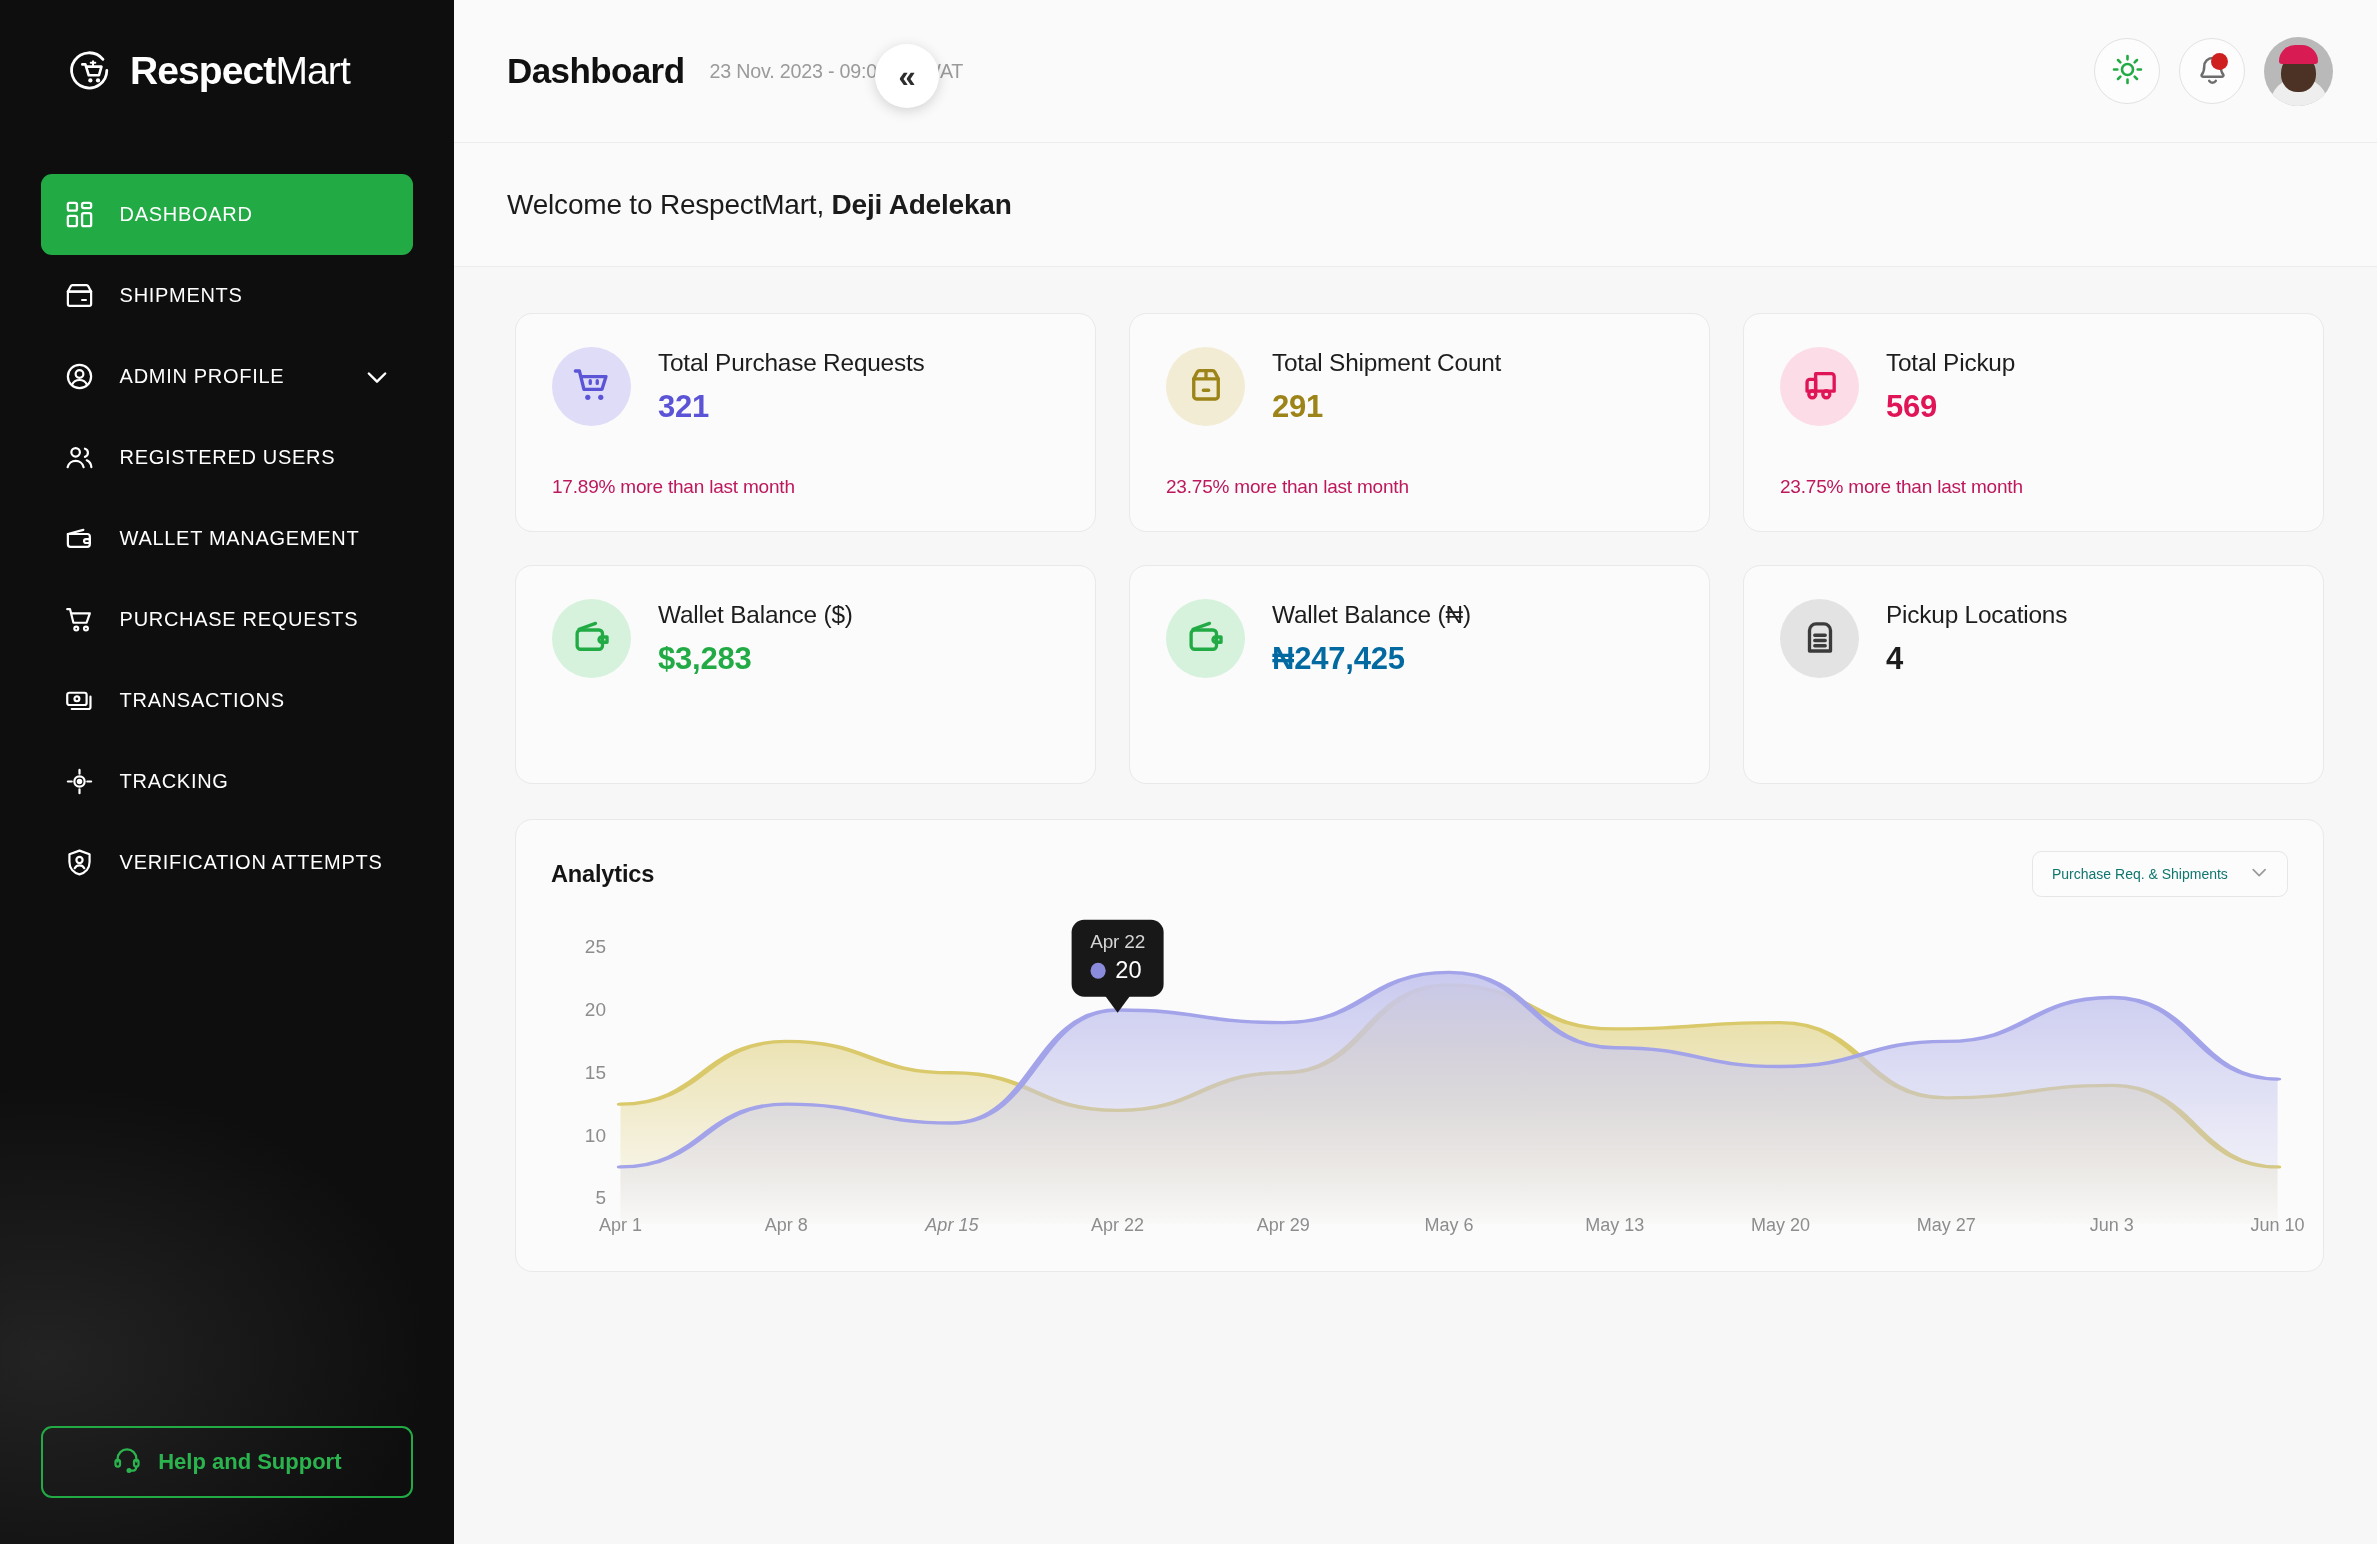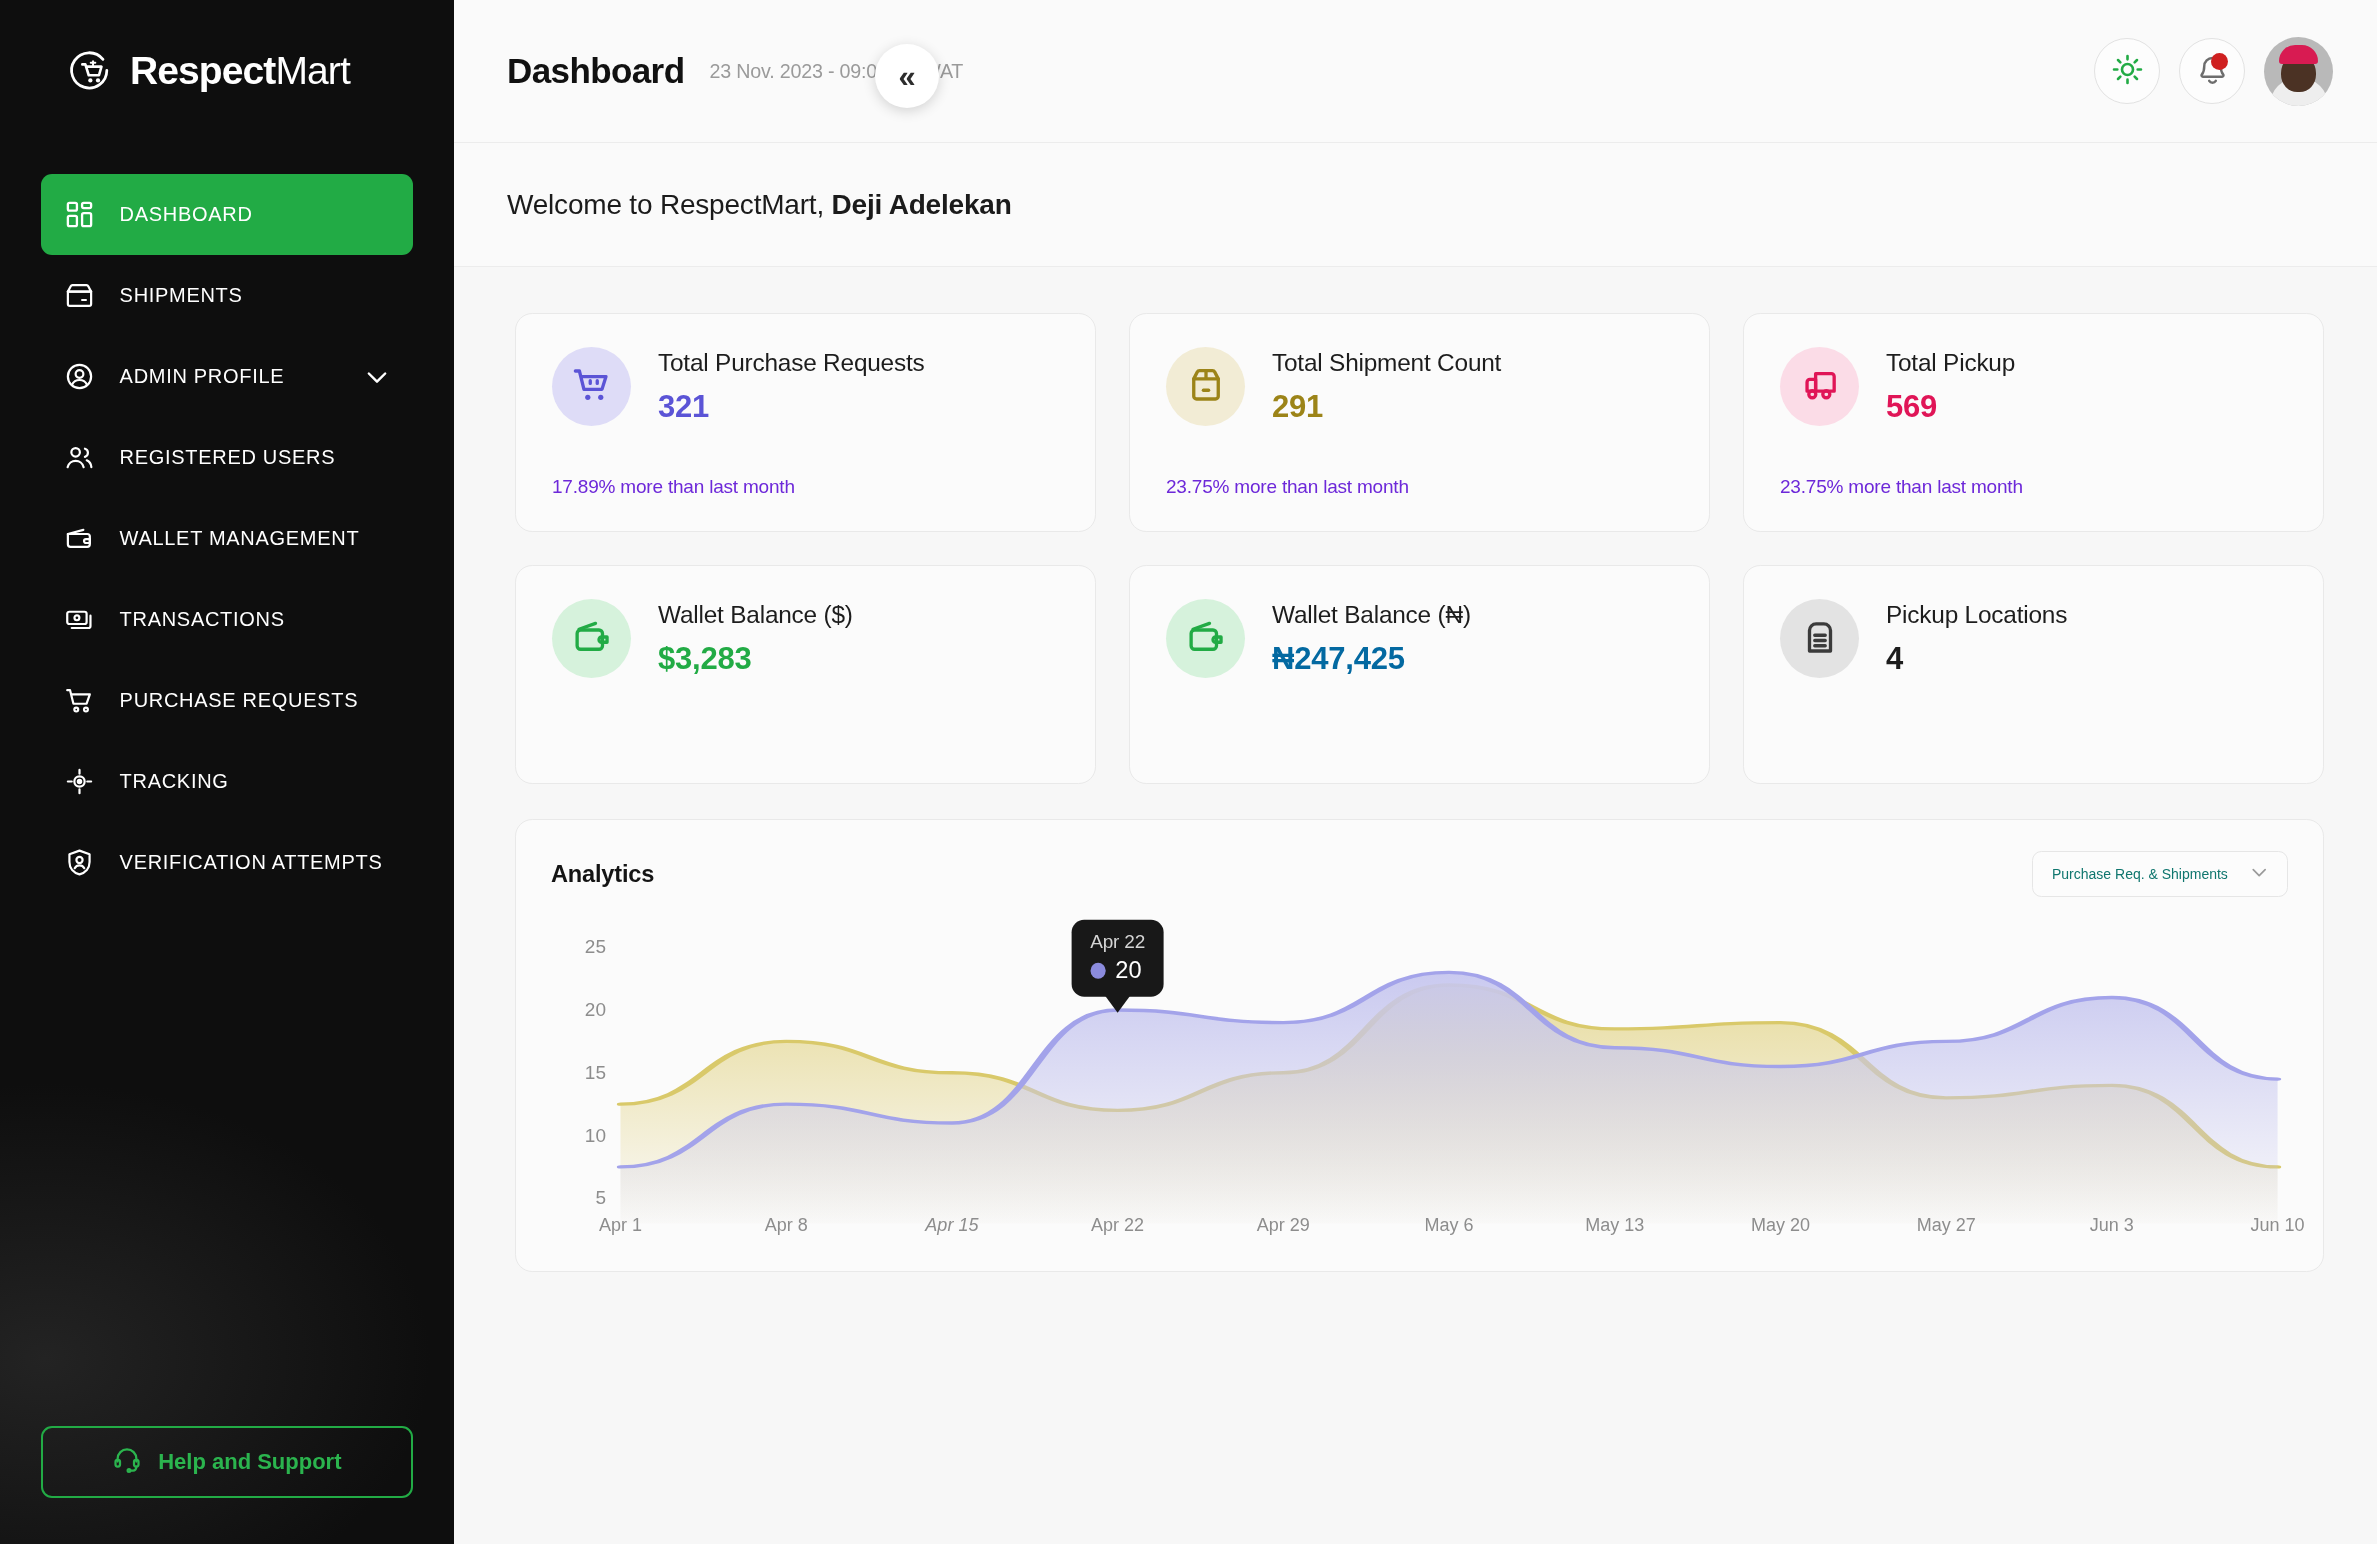--- a/index.html
+++ b/index.html
@@ -106,21 +106,21 @@
     height: 219px; padding: 33px 36px; display: flex; flex-direction: column;
   }
   .stat-top { display: flex; align-items: center; gap: 27px; }
   .stat-bubble {
     width: 79px; height: 79px; border-radius: 50%;
     display: flex; align-items: center; justify-content: center; flex: 0 0 79px;
   }
   .stat-bubble svg { width: 42px; height: 42px; }
   .stat-label { font-size: 24.4px; color: #1d1d1d; letter-spacing: -0.2px; line-height: 1.25; }
   .stat-value { font-size: 31px; font-weight: 700; margin-top: 11px; letter-spacing: -0.2px; }
-  .stat-sub { margin-top: auto; font-size: 19px; color: #6d28d9; letter-spacing: -0.2px; }
+  .stat-sub { margin-top: auto; font-size: 19px; color: #be185d; letter-spacing: -0.2px; }
 
   
   .analytics {
     margin-top: 35px; background: #fbfbfb; border: 1.3px solid #e9e9e9;
     border-radius: 17.3px; height: 453px; padding: 31px 35px 23.6px 35px;
     display: flex; flex-direction: column; position: relative;
   }
   .analytics-head { display: flex; align-items: center; }
   .analytics-title { font-size: 23.6px; font-weight: 700; color: #141414; letter-spacing: -0.2px; }
   .analytics-select {
@@ -235,37 +235,37 @@
             <path d="M3 8.5l12-3.2"></path>
               <path d="M17 12.5h3v3h-3a1.5 1.5 0 0 1 0-3z"></path>
           </svg>
         </span>
         <span class="nav-label">WALLET MANAGEMENT</span>
       </div>
 
       <div class="nav-item">
         <span class="nav-icon">
           <svg viewBox="0 0 24 24" fill="none" stroke="#fff" stroke-width="1.7" stroke-linecap="round" stroke-linejoin="round">
+            <path d="M2.5 4h2.2l2.6 10.5h10.2L20 7.2H6.2"></path>
+            <circle cx="9.5" cy="19" r="1.5"></circle>
+              <circle cx="17" cy="19" r="1.5"></circle>
+          </svg>
+        </span>
+        <span class="nav-label">PURCHASE REQUESTS</span>
+      </div>
+
+      <div class="nav-item">
+        <span class="nav-icon">
+          <svg viewBox="0 0 24 24" fill="none" stroke="#fff" stroke-width="1.7" stroke-linecap="round" stroke-linejoin="round">
             <rect x="2.5" y="6" width="15" height="9.5" rx="1.6"></rect>
             <circle cx="10" cy="10.7" r="1.9"></circle>
               <path d="M20.5 9v8a1.6 1.6 0 0 1-1.6 1.6H6"></path>
           </svg>
         </span>
         <span class="nav-label">TRANSACTIONS</span>
-      </div>
-
-      <div class="nav-item">
-        <span class="nav-icon">
-          <svg viewBox="0 0 24 24" fill="none" stroke="#fff" stroke-width="1.7" stroke-linecap="round" stroke-linejoin="round">
-            <path d="M2.5 4h2.2l2.6 10.5h10.2L20 7.2H6.2"></path>
-            <circle cx="9.5" cy="19" r="1.5"></circle>
-              <circle cx="17" cy="19" r="1.5"></circle>
-          </svg>
-        </span>
-        <span class="nav-label">PURCHASE REQUESTS</span>
       </div>
 
       <div class="nav-item">
         <span class="nav-icon">
           <svg viewBox="0 0 24 24" fill="none" stroke="#fff" stroke-width="1.7" stroke-linecap="round" stroke-linejoin="round">
             <circle cx="12" cy="12" r="4"></circle>
               <circle cx="12" cy="12" r="1.3" fill="#fff"></circle>
             <path d="M12 3v3M12 18v3M3 12h3M18 12h3"></path>
           </svg>
         </span>

